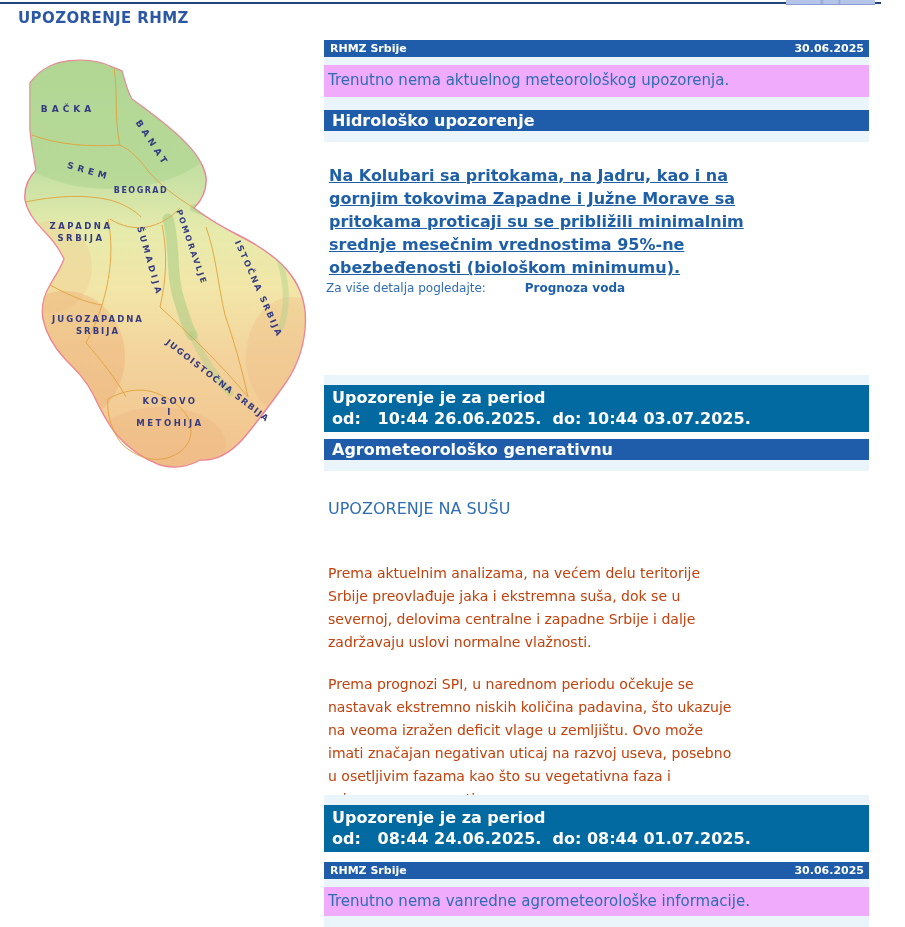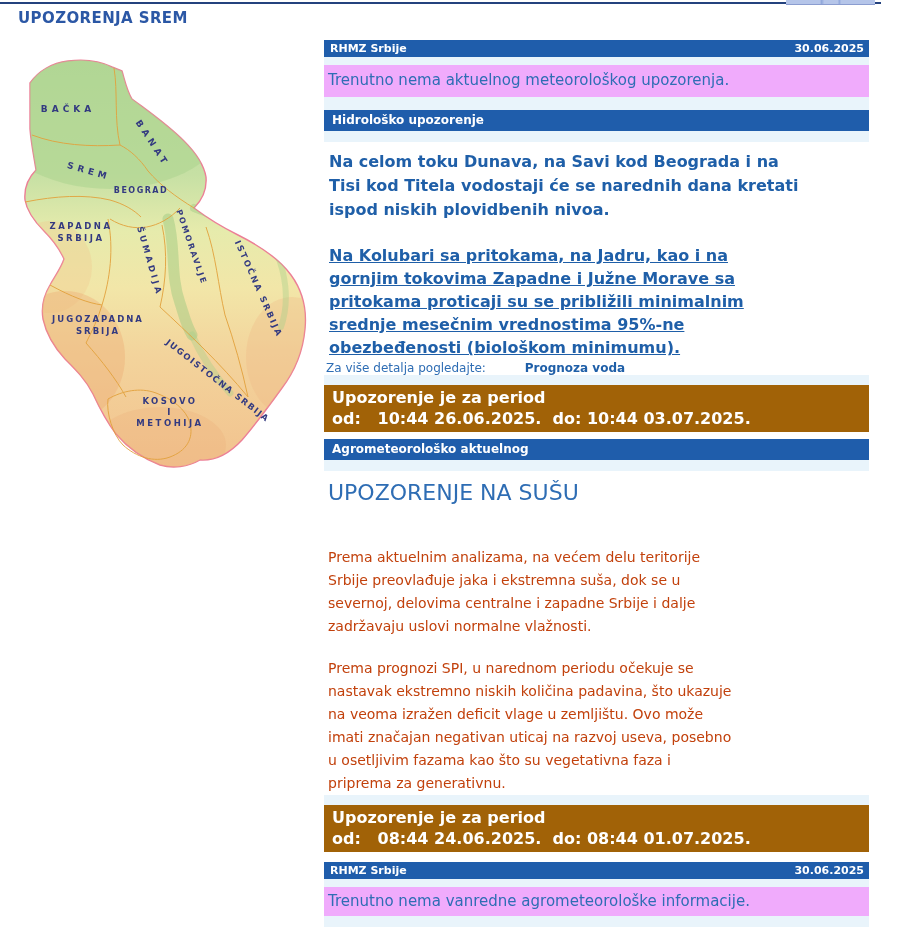--- a/index.html
+++ b/index.html
@@ -14,55 +14,55 @@
   #page-title { position:absolute; left:18px; top:9px; font-size:15px; font-weight:bold;
     color:#2b57a5; letter-spacing:0.4px; }
 
   #map-wrap { position:absolute; left:10px; top:57px; width:320px; height:413px; }
   #map-wrap svg text { font-family:"DejaVu Sans", sans-serif; font-weight:bold; fill:#333a80; }
 
   .rc { position:absolute; left:324px; top:40px; width:545px; }
 
   .bar-sm { height:17px; background:#1f5dab; color:#fff; font-size:11px; font-weight:bold;
     display:flex; justify-content:space-between; align-items:center; padding:0 5px 0 6px; }
-  .bar-hdr { height:21px; background:#1f5dab; color:#fff; font-size:12px; font-weight:bold;
+  .bar-hdr { height:21px; background:#1f5dab; color:#fff; font-size:16px; font-weight:bold;
     line-height:21px; padding-left:8px; }
   .strip { background:#e9f4fb; }
   .h8 {height:8px} .h10{height:10px} .h11{height:11px} .h13{height:13px}
   .gap { background:#fff; } .g7{height:7px} .g10{height:10px}
 
   .row-txt { color:#2e6db4; font-size:15px; padding-left:4px; background:#f0abfc; }
   #row1 { height:32px; padding-top:6px; }
   #row2 { height:29px; padding-top:5px; }
 
   .hydro-body { height:233px; overflow:hidden; background:#fff; }
   .p-bold { color:#1f5fa8; font-weight:bold; font-size:16px; white-space:nowrap; padding-left:5px; }
   #hp1 { margin-top:8px;  line-height:24px; }
   #hp2 { margin-top:22px; line-height:23px;text-decoration:underline; }
   .details { margin-top:2px; font-size:12px; color:#2e6db4; padding-left:2px; }
   .details .lnk { font-weight:bold; color:#1f5fa8; cursor:pointer;padding-left:35px; }
 
-  .period { height:47px; background:#a16207; color:#fff; font-weight:bold; font-size:16px; padding:2px 0; }
+  .period { height:47px; background:#0369a1; color:#fff; font-weight:bold; font-size:16px; padding:2px 0; }
   .period .l1 { line-height:21px; padding-left:8px; }
   .period .l2 { line-height:22px; padding-left:8px; white-space:pre; }
 
   .agro-body { height:324px; overflow:hidden; background:#fff; }
-  #agro-title { margin-top:11px; font-size:22px; line-height:21px; color:#2e6db4; padding-left:4px; }
+  #agro-title { margin-top:27px; font-size:16px; line-height:21px; color:#2e6db4; padding-left:4px; }
   .p-reg { font-size:14px; color:#c2410c; line-height:23px; white-space:nowrap; padding-left:4px; }
   #ap1 { margin-top:43px; }
   #ap2 { margin-top:19px; }
 </style>
 </head>
 <body>
 
 <div id="page">
 
   <div id="top-rule"></div>
   <div id="partial-logo"></div>
-  <div id="page-title">UPOZORENJA SREM</div>
+  <div id="page-title">UPOZORENJE RHMZ</div>
 
   <div id="map-wrap">
     <svg viewBox="0 0 320 413" width="320" height="413">
       <defs>
         <linearGradient id="terr" x1="0" y1="0" x2="0" y2="1">
           <stop offset="0" stop-color="#b8da9c"></stop>
           <stop offset="0.28" stop-color="#c6e0a4"></stop>
           <stop offset="0.42" stop-color="#e6ebac"></stop>
           <stop offset="0.56" stop-color="#f2e6a8"></stop>
           <stop offset="0.72" stop-color="#f3d49c"></stop>
@@ -130,35 +130,34 @@
       <span>30.06.2025</span>
     </div>
     <div class="strip h8"></div>
     <div class="row-txt" id="row1">Trenutno nema aktuelnog meteorološkog upozorenja.</div>
     <div class="strip h13"></div>
 
     <div class="bar-hdr">Hidrološko upozorenje</div>
     <div class="strip h11"></div>
 
     <div class="hydro-body">
-      <div class="p-bold" id="hp1">Na celom toku Dunava, na Savi kod Beograda i na<br>Tisi kod Titela vodostaji će se narednih dana kretati<br>ispod niskih plovidbenih nivoa.</div>
       <div class="p-bold" id="hp2">Na Kolubari sa pritokama, na Jadru, kao i na<br>gornjim tokovima Zapadne i Južne Morave sa<br>pritokama proticaji su se približili minimalnim<br>srednje mesečnim vrednostima 95%-ne<br>obezbeđenosti (biološkom minimumu).</div>
       <div class="details">
         <span>Za više detalja pogledajte: </span><span class="lnk">Prognoza voda</span>
       </div>
     </div>
 
     <div class="strip h10"></div>
     <div class="period">
       <div class="l1">Upozorenje je za period</div>
       <div class="l2">od:   10:44 26.06.2025.  do: 10:44 03.07.2025.</div>
     </div>
     <div class="gap g7"></div>
 
-    <div class="bar-hdr">Agrometeorološko aktuelnog</div>
+    <div class="bar-hdr">Agrometeorološko generativnu</div>
     <div class="strip h11"></div>
 
     <div class="agro-body">
       <div id="agro-title">UPOZORENJE NA SUŠU</div>
       <div class="p-reg" id="ap1">Prema aktuelnim analizama, na većem delu teritorije<br>Srbije preovlađuje jaka i ekstremna suša, dok se u<br>severnoj, delovima centralne i zapadne Srbije i dalje<br>zadržavaju uslovi normalne vlažnosti.</div>
       <div class="p-reg" id="ap2">Prema prognozi SPI, u narednom periodu očekuje se<br>nastavak ekstremno niskih količina padavina, što ukazuje<br>na veoma izražen deficit vlage u zemljištu. Ovo može<br>imati značajan negativan uticaj na razvoj useva, posebno<br>u osetljivim fazama kao što su vegetativna faza i<br>priprema za generativnu.</div>
     </div>
 
     <div class="strip h10"></div>
     <div class="period">

